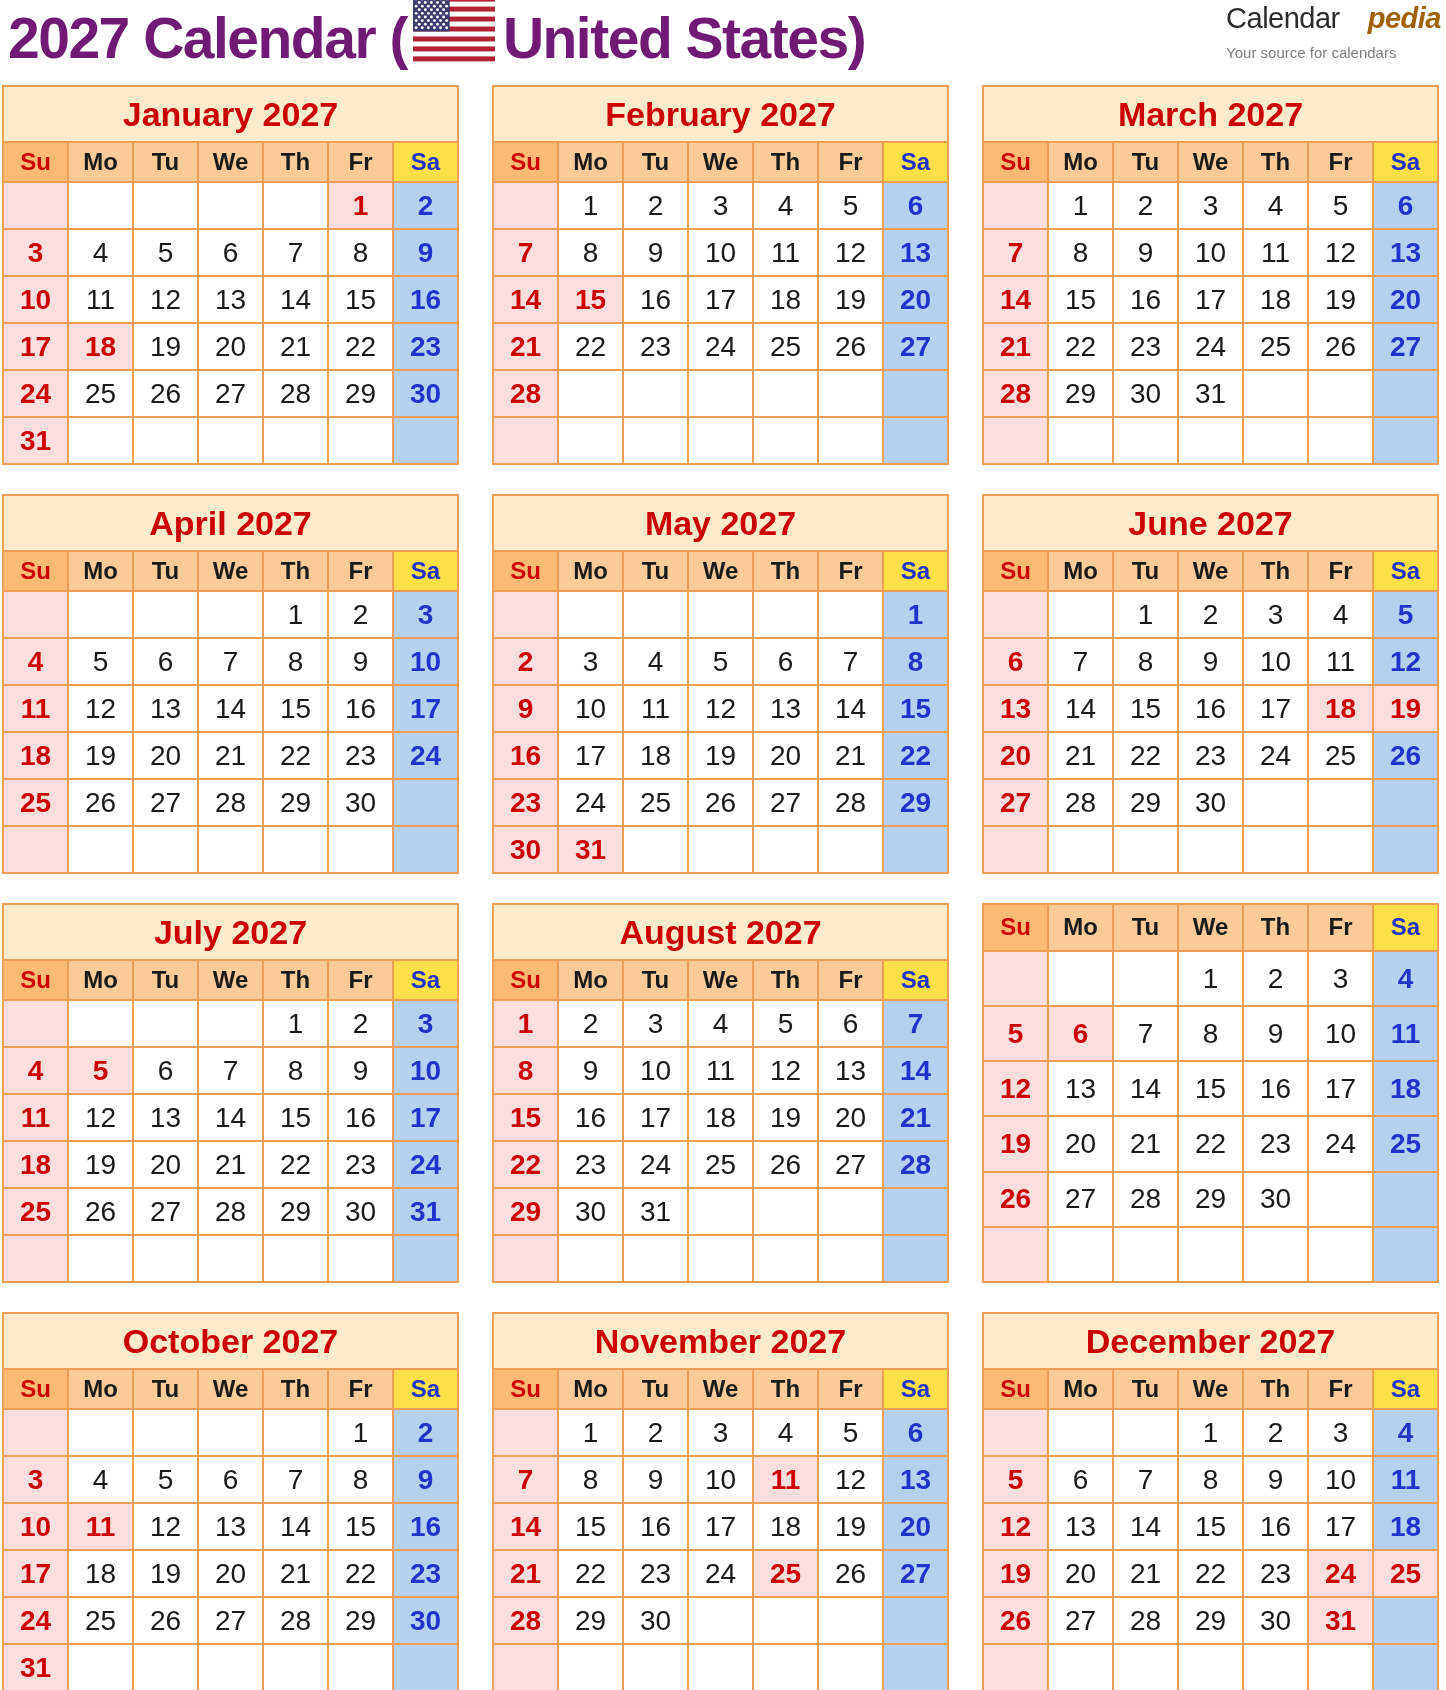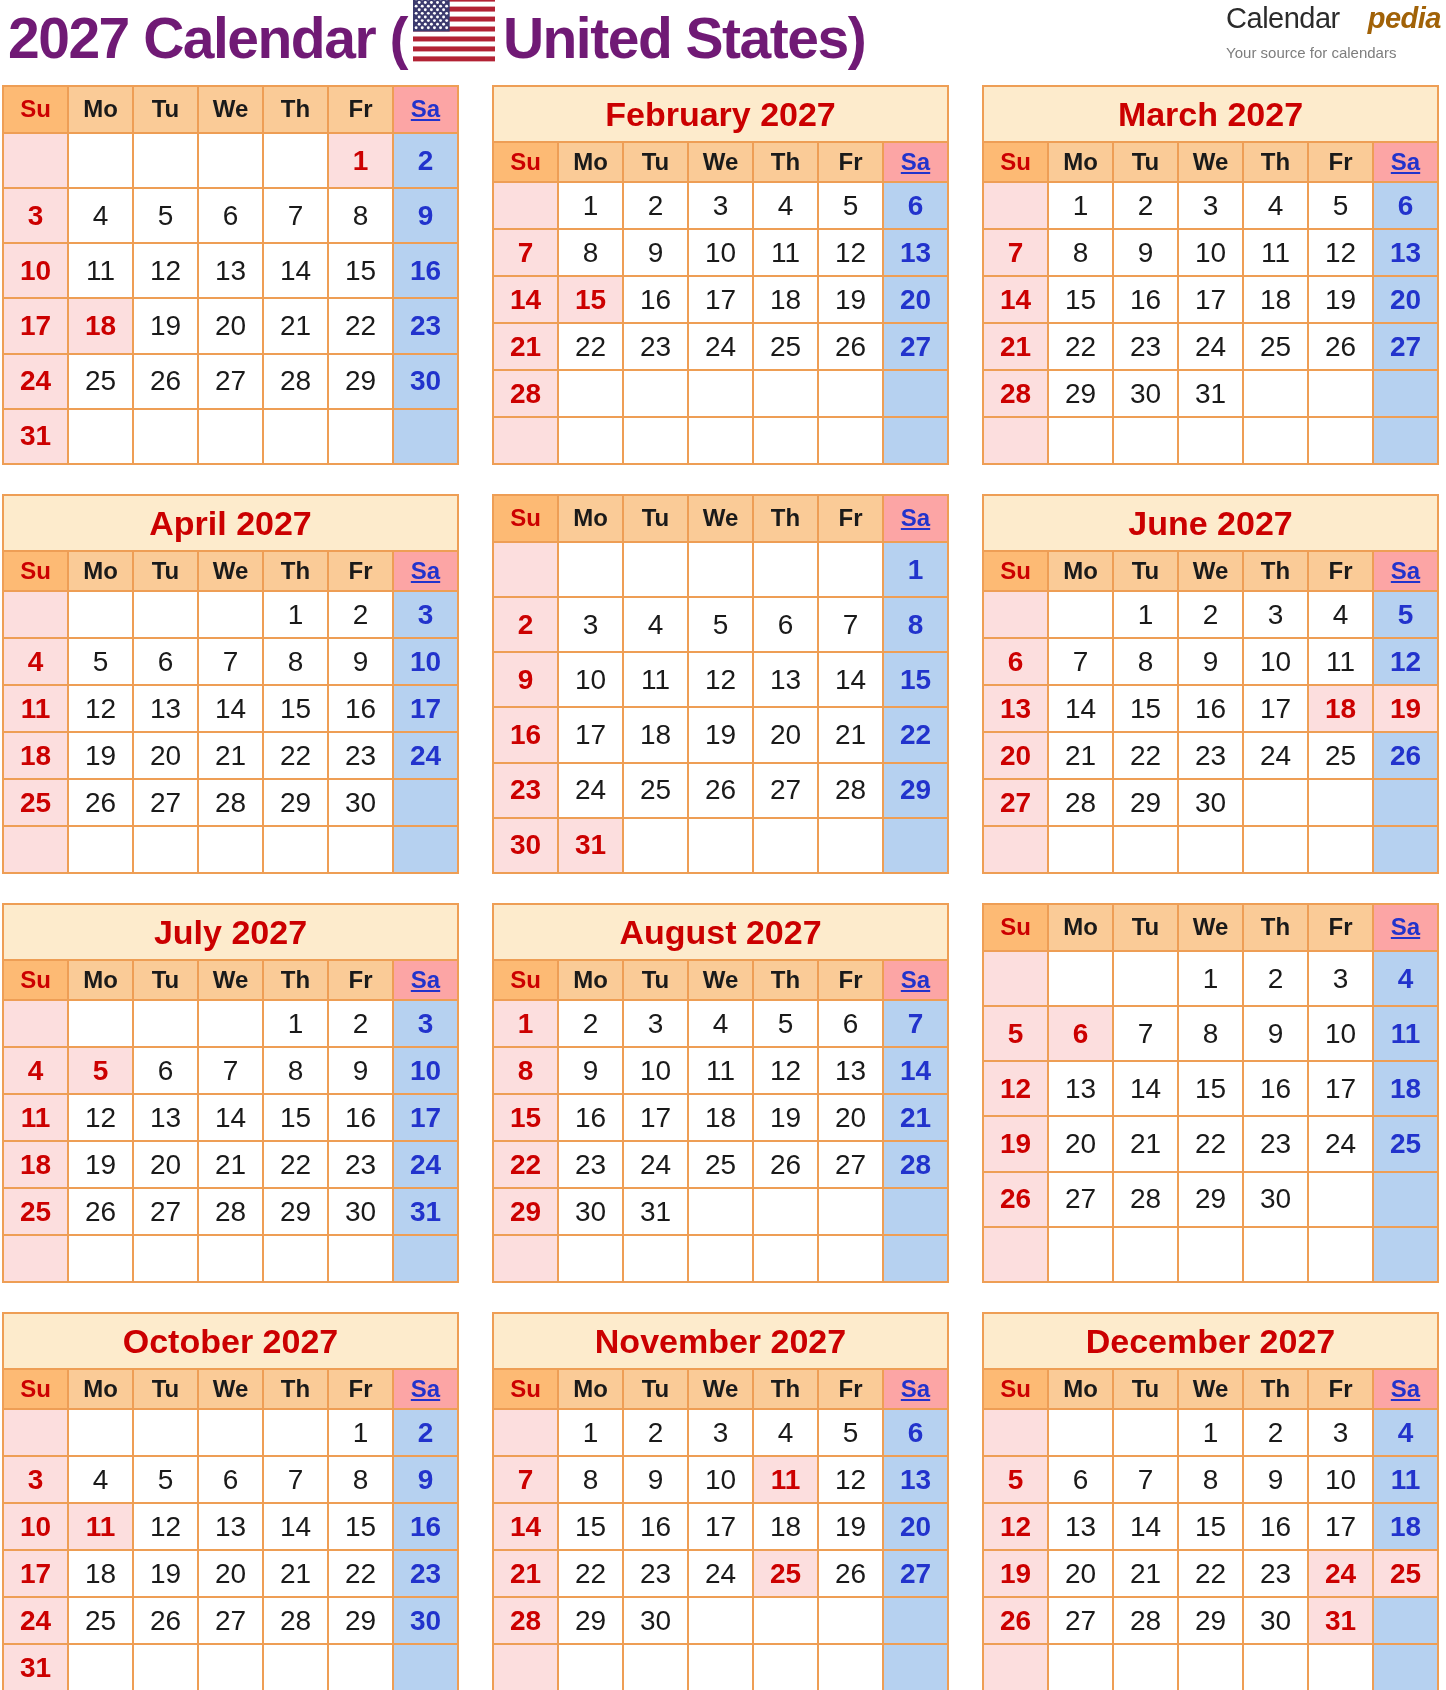--- a/index.html
+++ b/index.html
@@ -30,21 +30,21 @@
     padding-left:2px; margin-top:1px;
   }
   table.month { border-collapse:collapse; table-layout:fixed; width:457px; }
   .month td, .month th { border:2px solid #ee9e55; overflow:hidden; padding:0; }
   .mtitle {
     height:54px; background:#fdebcc; color:#cb0000;
     font-size:34px; font-weight:bold; text-align:center;
   }
   .dow { height:38px; font-size:24px; font-weight:bold; background:#facb97; color:#1a1a1a; text-align:center; }
   .dow-su { background:#fdba74; color:#cc0000; }
-  .dow-sa { background:#fca5a5; color:#2233cc;text-decoration:underline; }
+  .dow-sa { background:#fde047; color:#2233cc; }
   .date { height:45px; text-align:center; font-size:28px; color:#1a1a1a; background:#ffffff; }
   .su   { background:#fcdede; color:#cc0000; font-weight:bold; }
   .sa   { background:#b6d1f0; color:#2233cc; font-weight:bold; }
   .hol  { background:#fcdede; color:#cc0000; font-weight:bold; border:4px solid #bf0000; }
 </style>
 </head>
 <body>
 
 <div class="page-header">
   <h1 class="page-title"><span>2027 Calendar (</span><span class="flag-wrap"><svg id="us-flag" viewBox="0 0 76 60" width="82" height="66" xmlns="http://www.w3.org/2000/svg">
@@ -115,20 +115,23 @@
   <div class="logo-block">
     <div class="logo-line"><span>Calendar</span><span class="logo-red">pedia</span></div>
     <div class="logo-tagline">Your source for calendars</div>
   </div>
 </div>
 
 <div id="months-grid">
     <table class="month">
       <tbody>
         <tr>
+          <td colspan="7" class="mtitle">January 2027</td>
+        </tr>
+        <tr>
           <th class="dow dow-su">Su</th>
           <th class="dow">Mo</th>
           <th class="dow">Tu</th>
           <th class="dow">We</th>
           <th class="dow">Th</th>
           <th class="dow">Fr</th>
           <th class="dow dow-sa">Sa</th>
         </tr>
         <tr>
           <td class="date su"></td>
@@ -392,20 +395,23 @@
           <td class="date"></td>
           <td class="date"></td>
           <td class="date"></td>
           <td class="date sa"></td>
         </tr>
       </tbody>
     </table>
     <table class="month">
       <tbody>
         <tr>
+          <td colspan="7" class="mtitle">May 2027</td>
+        </tr>
+        <tr>
           <th class="dow dow-su">Su</th>
           <th class="dow">Mo</th>
           <th class="dow">Tu</th>
           <th class="dow">We</th>
           <th class="dow">Th</th>
           <th class="dow">Fr</th>
           <th class="dow dow-sa">Sa</th>
         </tr>
         <tr>
           <td class="date su"></td>

